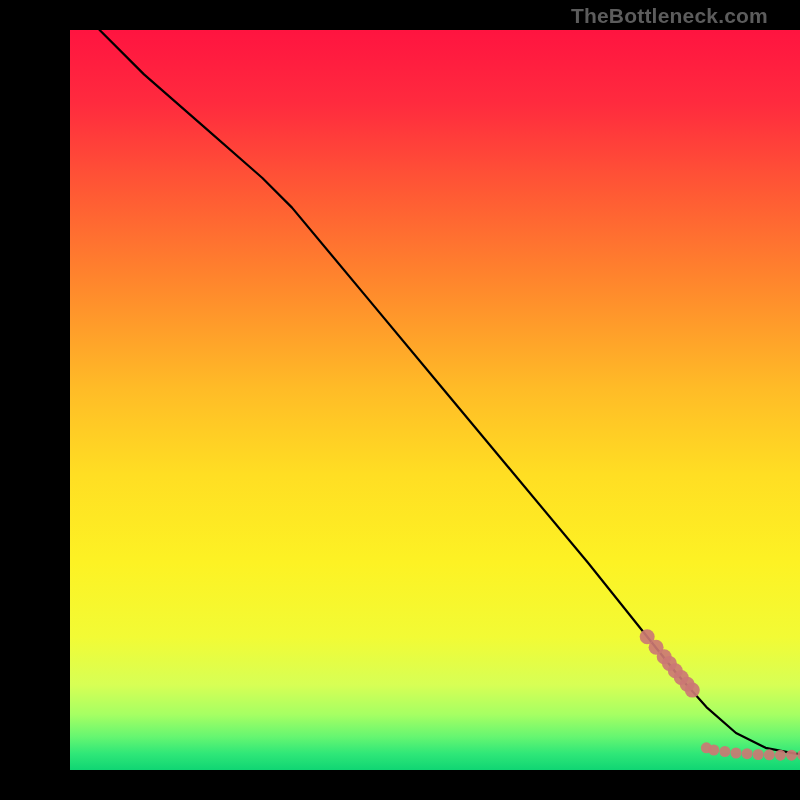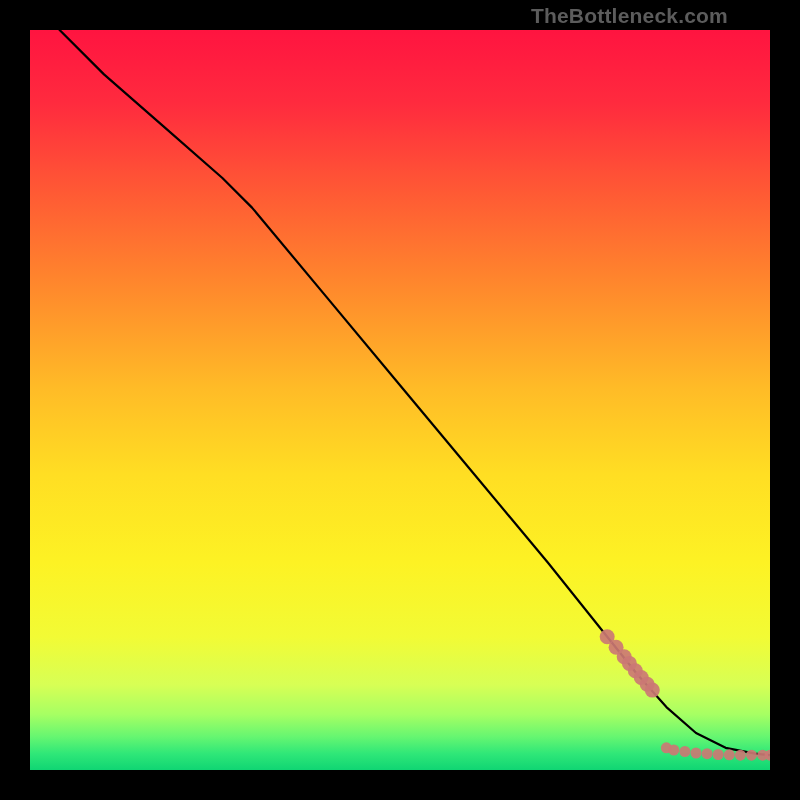--- a/index.html
+++ b/index.html
@@ -8,20 +8,21 @@
     width: 800px;
     height: 800px;
     background: #000;
     overflow: hidden;
     font-family: Arial, Helvetica, sans-serif;
   }
   .wrap {
     position: relative;
     width: 742px;
     height: 800px;
+    margin-left: 40px;
   }
   .watermark {
     position: absolute;
     top: 4px;
     right: 14px;
     color: #5c5c5c;
     font-size: 21px;
     font-weight: 600;
     letter-spacing: 0.2px;
     z-index: 10;

